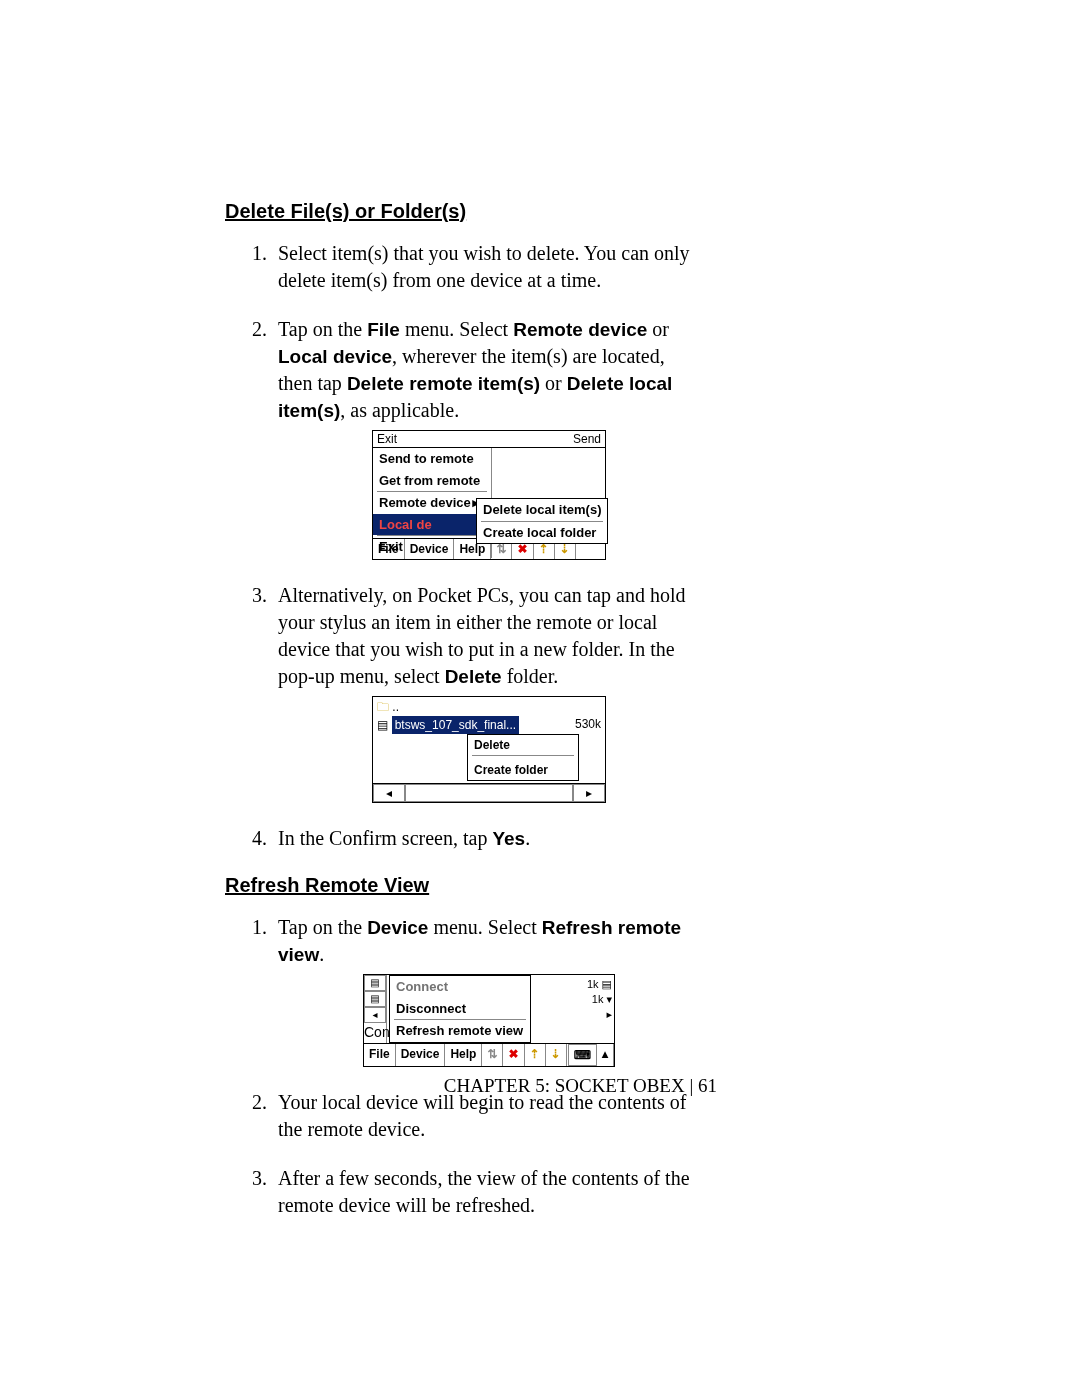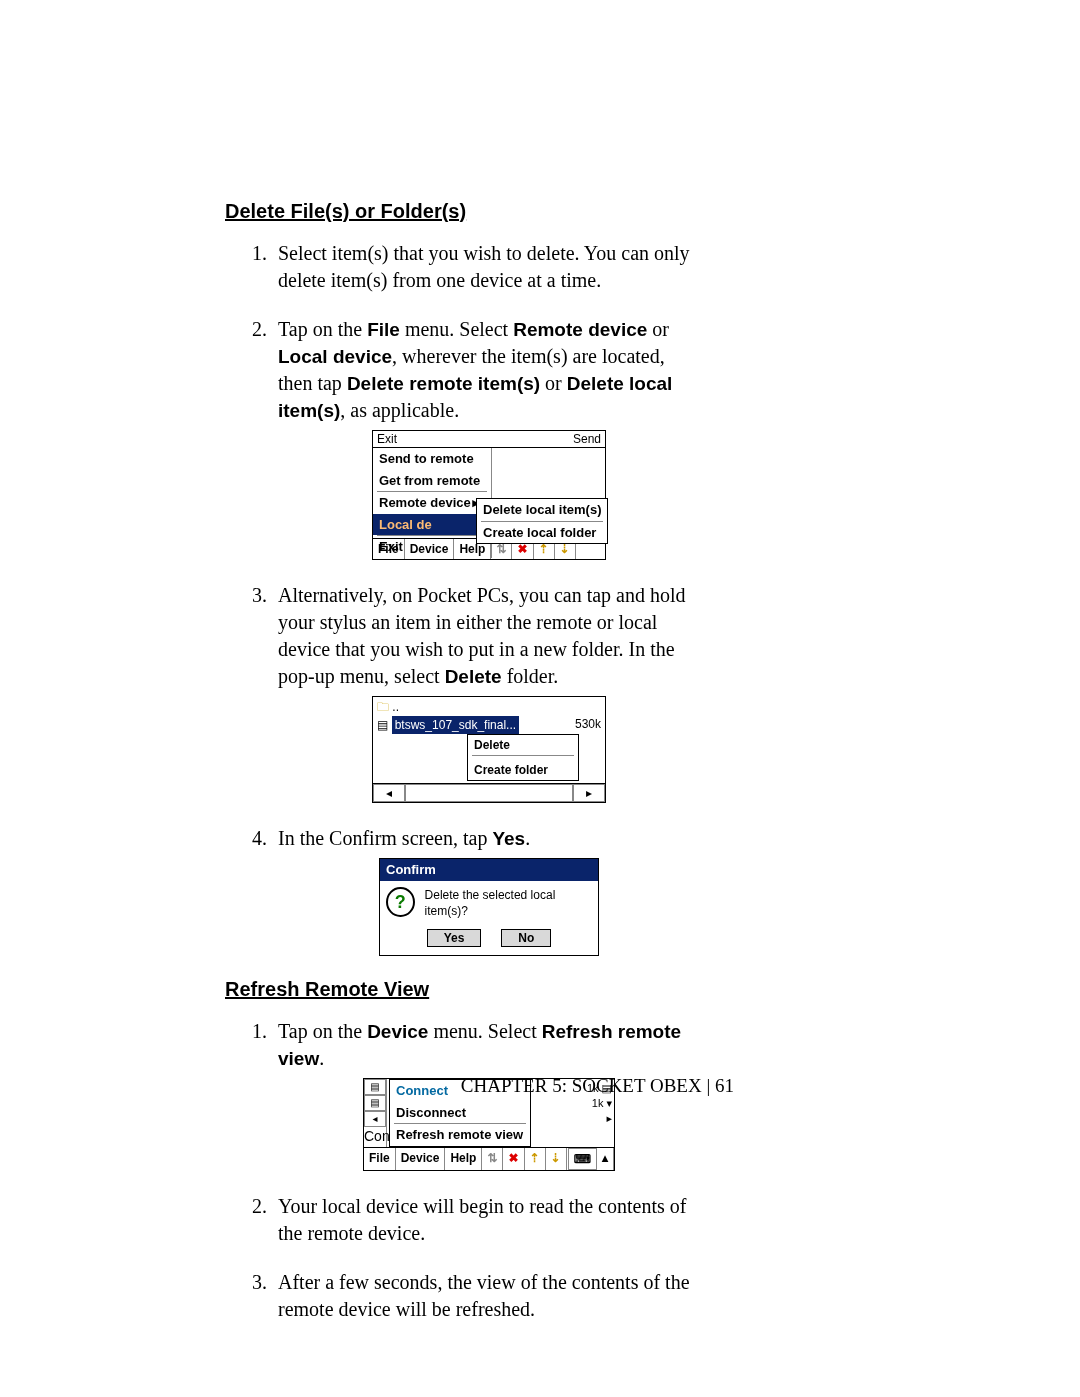--- a/index.html
+++ b/index.html
@@ -1,36 +1,36 @@
 <!DOCTYPE html>
 <html><head>
 <meta charset="utf-8">
 <style>
 html,body{margin:0;padding:0;background:#fff;font-family:"Times New Roman",Times,serif;color:#000}
 .page{width:952px;height:1397px;position:relative;box-sizing:border-box;padding:200px 235px 0 225px}
 h2.sect{font-family:Arial,Helvetica,sans-serif;font-size:20px;font-weight:700;text-decoration:underline;margin:0 0 4px 0}
 ol.steps{margin:17px;padding-left:30px;font-size:20px;line-height:1.35}
 ol.steps>li{margin-bottom:22px;padding-left:6px}
 .bold{font-family:Arial,Helvetica,sans-serif;font-size:19px;font-weight:700}
-.footer{position:absolute;right:218px;top:1075px;font-size:19px}
+.footer{position:absolute;right:235px;top:1075px;font-size:19px}
 .figwrap{display:flex;justify-content:center;margin:6px 0 4px 0}
 
 .uibox{border:1.5px solid #000;font-family:"MS Sans Serif",Tahoma,Arial,sans-serif;font-size:13px;background:#fff}
 
 
 .fig1{width:232px}
 .fig1 .hdr{display:flex;justify-content:space-between;padding:0 4px;border-bottom:1px solid #000;font-size:12px}
 .fig1 .menucol{width:118px;border-right:1px solid #888}
 .fig1 .row{padding:2px 6px;border-top:0;white-space:nowrap;font-weight:700}
 .fig1 .sep{border-top:1px solid #888;margin:0 4px}
 .fig1 .mbody{height:90px;position:relative}
 .fig1 .ldrow{display:flex;align-items:center}
 .fig1 .sub{position:absolute;left:103px;top:50px;width:130px;background:#fff;border:1px solid #000}
 .fig1 .sub .row{font-weight:700}
-.fig1 .hl{background:#0a246a;color:#fdba74}
+.fig1 .hl{background:#0a246a;color:#ef4444}
 .fig1 .bar{display:flex;border-top:1px solid #000}
 .fig1 .bar span{padding:2px 5px;font-size:12px;font-weight:700;border-right:1px solid #888}
 .fig1 .arrow{margin-left:auto;padding-right:6px}
 
 
 .fig2{width:232px}
 .fig2 .top{padding:2px 4px;font-size:12px}
 .fig2 .filelabel{background:#0a246a;color:#fff;padding:1px 3px;display:inline-block}
 .fig2 .folder{color:#caa000}
 .fig2 .ctx{margin-left:90px;border:1px solid #000;width:110px;background:#fff}
@@ -48,21 +48,21 @@
 .fig3 button{font-family:inherit;font-weight:700;font-size:12px;padding:1px 16px;background:#d9d9d9;border:1px solid #000}
 
 
 .fig4{width:250px}
 .fig4 .cols{display:flex}
 .fig4 .left{width:22px;border-right:1px solid #888}
 .fig4 .left div{border:1px solid #888;height:14px;font-size:10px;text-align:center}
 .fig4 .mid{flex:1;position:relative}
 .fig4 .menu{border:1px solid #000;width:140px;margin-left:2px;background:#fff}
 .fig4 .menu .mi{padding:2px 6px;font-weight:700}
-.fig4 .menu .gray .mi{color:#0369a1}
+.fig4 .menu .gray .mi{color:#737373}
 .fig4 .side{position:absolute;right:2px;top:2px;font-size:11px;text-align:right}
 .fig4 .sep4{border-top:1px solid #888;margin:0 4px}
 .fig4 .bar{display:flex;border-top:1px solid #000}
 .fig4 .bar span{padding:2px 5px;font-size:12px;font-weight:700;border-right:1px solid #888}
 .fig4 .kb{margin-left:auto;border:1px solid #888;padding:0 4px;font-size:10px}
 </style>
 </head>
 <body>
 
 <div class="page">
@@ -131,33 +131,20 @@
               <span style="flex:1;border:1px solid #888"></span>
               <span>▸</span>
             </div>
         </div>
       </div>
     </li>
 
     <li style="margin-bottom:12px">
       <span>In the Confirm screen, tap </span><span class="bold">Yes</span><span>.</span>
 
-      <div class="figwrap">
-        <div class="uibox fig3">
-          <div class="title">Confirm</div>
-          <div class="bodyrow">
-            <div class="qicon">?</div>
-            <div style="font-size:12px">Delete the selected local item(s)?</div>
-          </div>
-          <div class="btns">
-            <button>Yes</button>
-            <button>No</button>
-          </div>
-        </div>
-      </div>
     </li>
   </ol>
 
   <h2 class="sect" style="margin-top:22px">Refresh Remote View</h2>
   <ol class="steps">
     <li>
       <span>Tap on the </span><span class="bold">Device</span><span> menu. Select </span><span class="bold">Refresh remote view</span><span>.</span>
 
       <div class="figwrap">
         <div class="uibox fig4">

